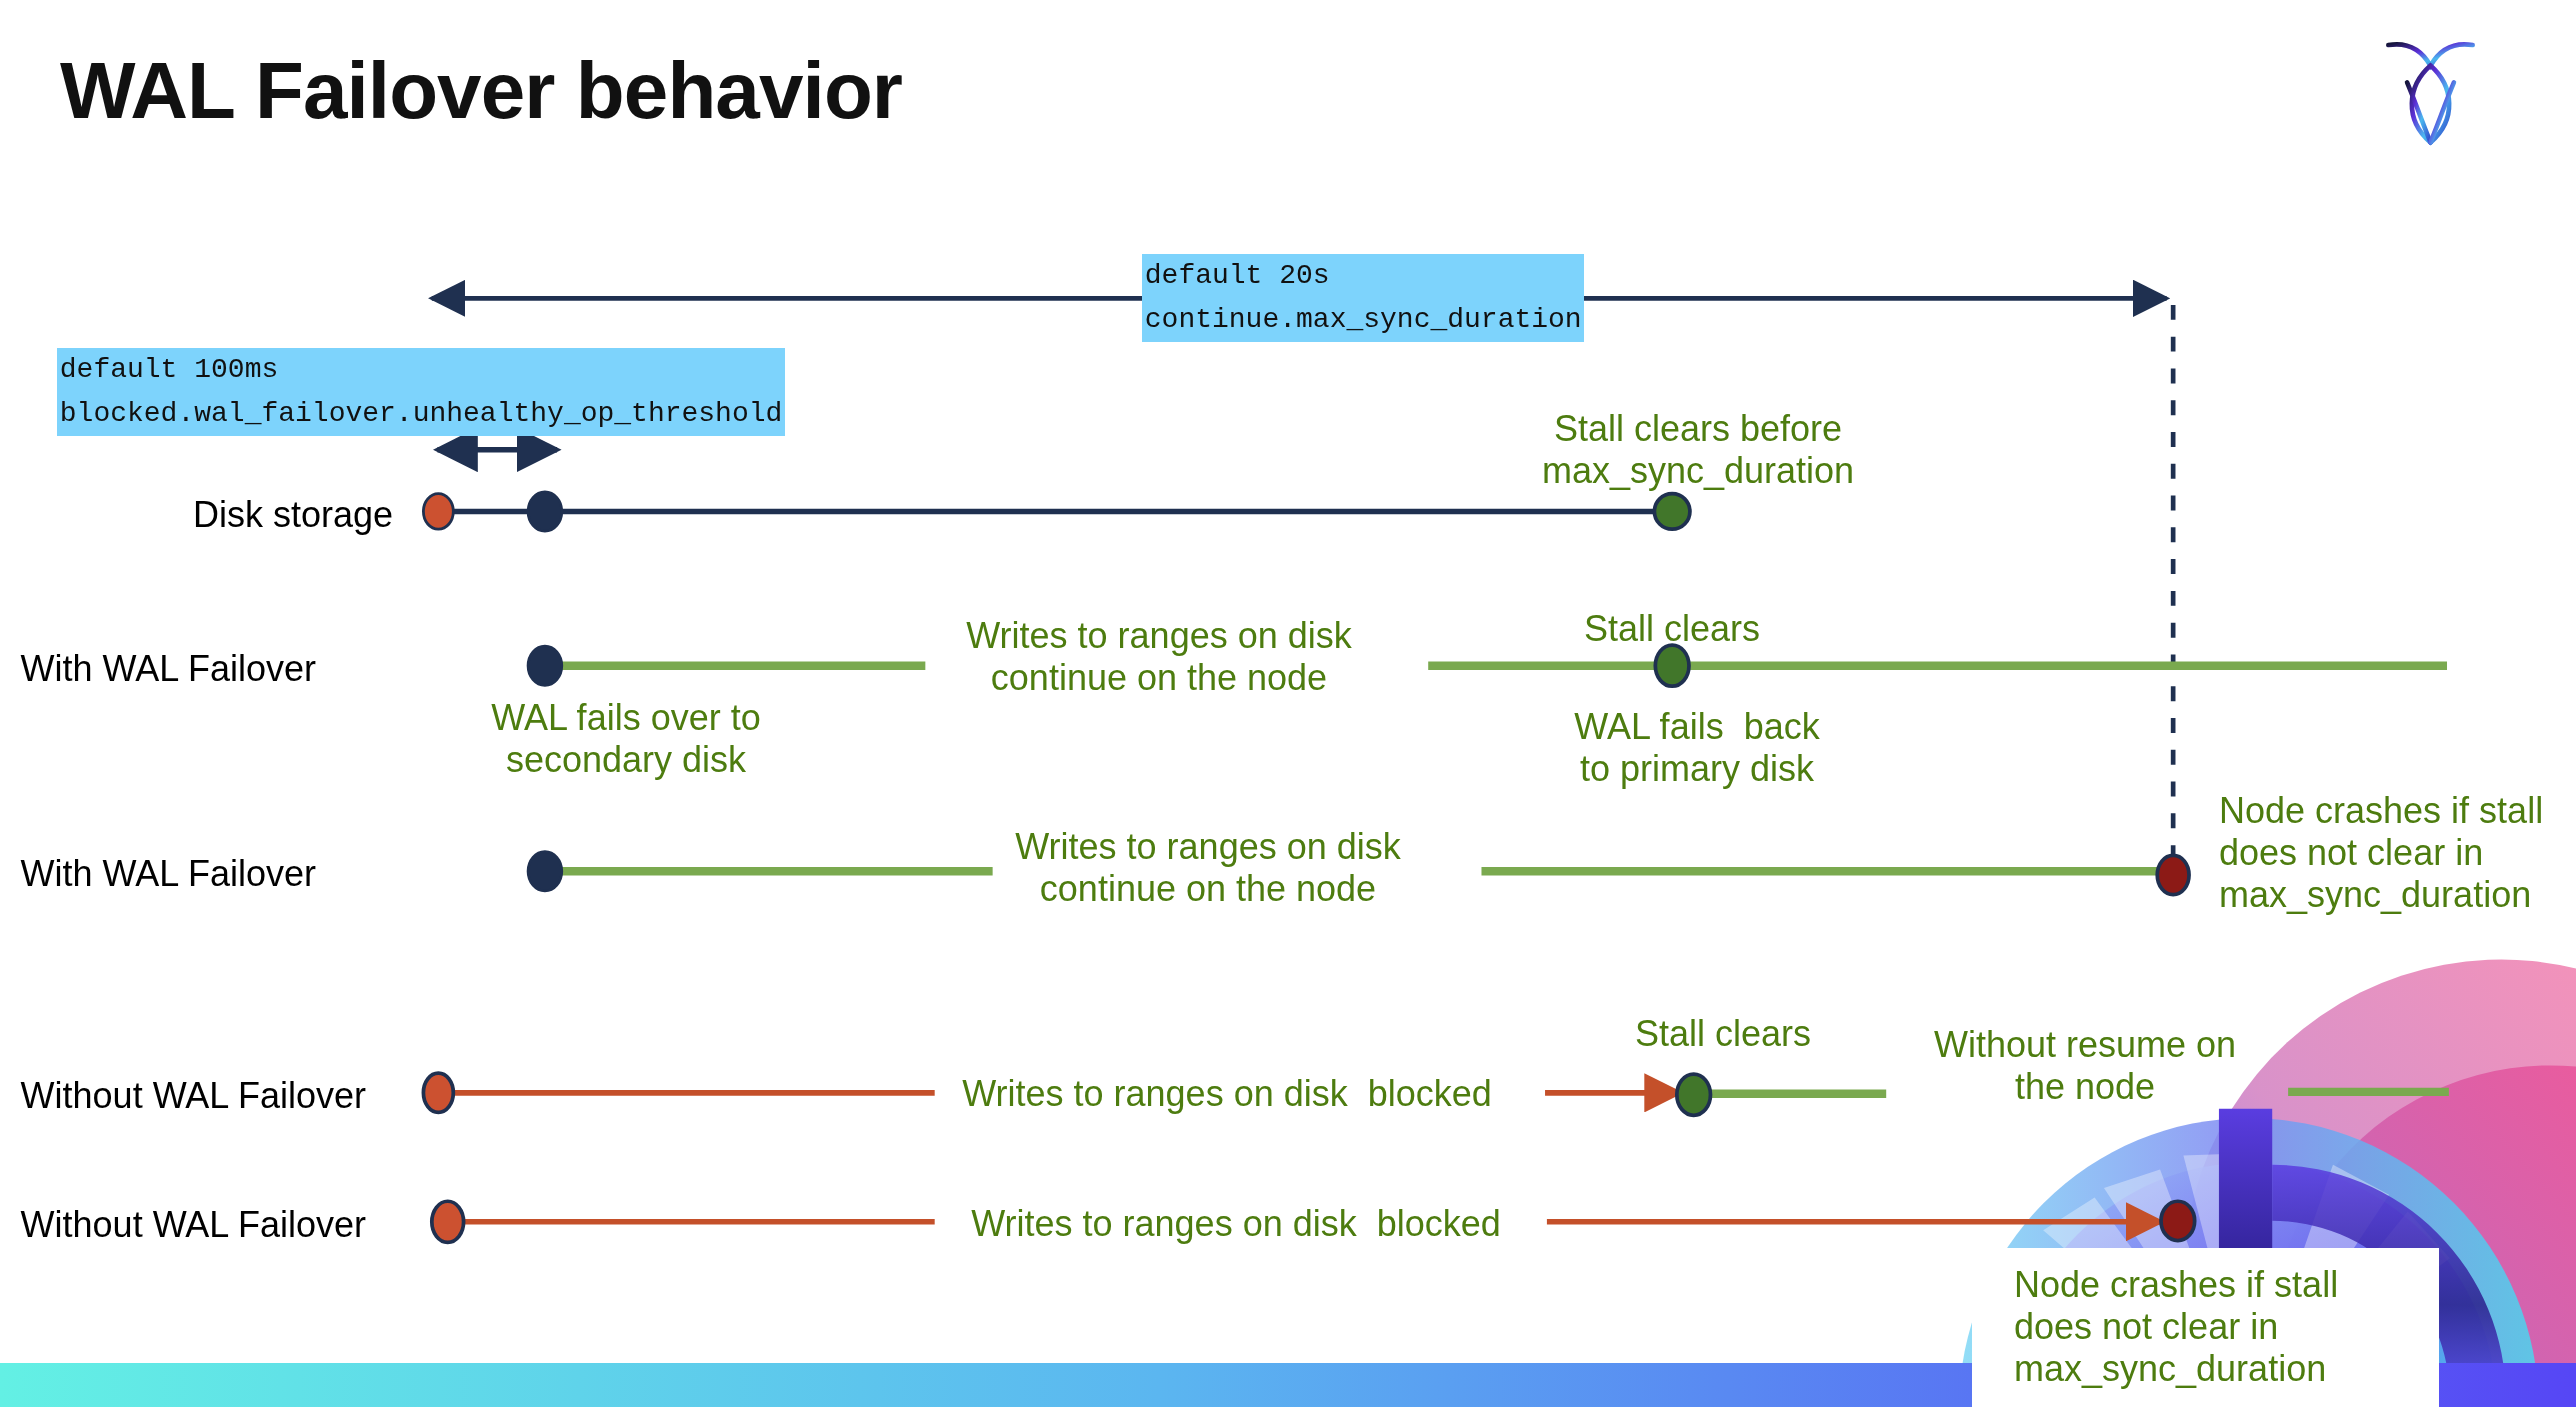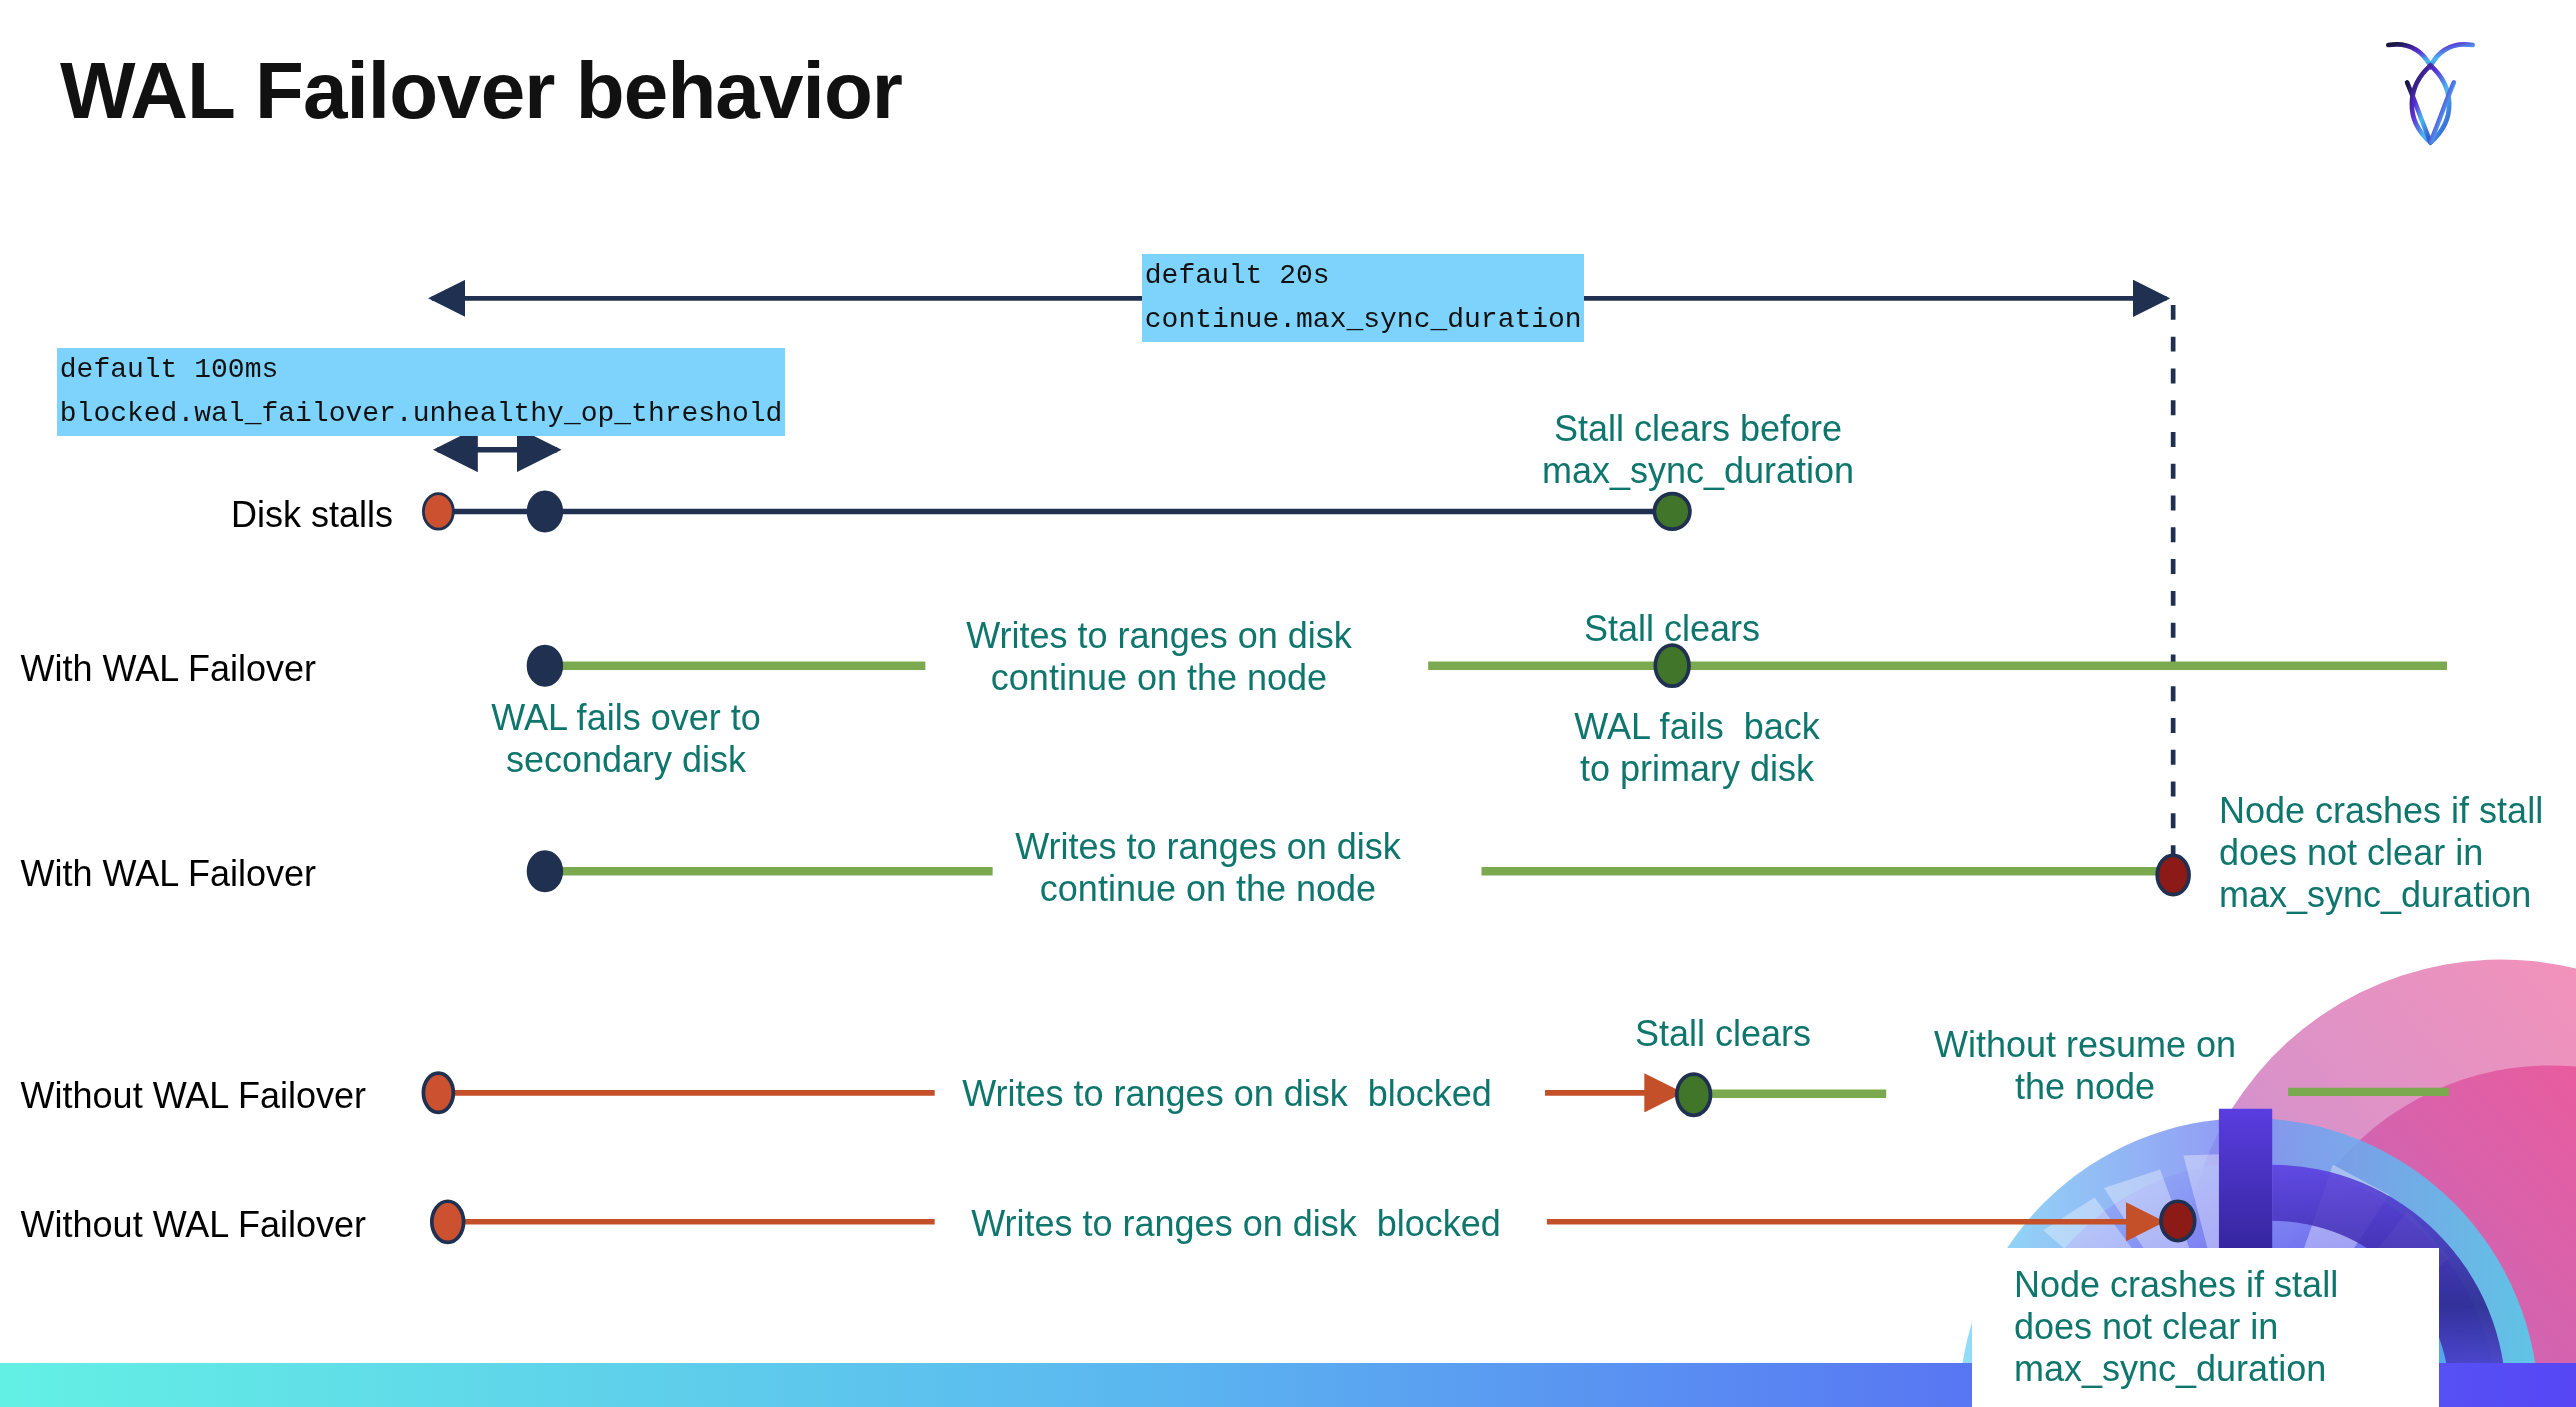--- a/index.html
+++ b/index.html
@@ -76,21 +76,21 @@
   .lbl.center { text-align: center; transform: translateX(-50%); }
   .lbl.right  { text-align: right; }
   .lbl.left   { text-align: left; }
 
   .row-label {
     font-size: 36px;
     color: #000000;
   }
   .ann {
     font-size: 36px;
-    color: #0f766e;
+    color: #4d7c0f;
   }
 
   
   .code-callout {
     position: absolute;
     z-index: 7;
     font-family: "Liberation Mono", monospace;
     font-size: 28px;
     line-height: 1.5;
     color: #111111;
@@ -268,21 +268,21 @@
   <div class="code-callout" style="left:1142px; top:254px;">
     <span class="ln">default 20s</span>
     <span class="ln">continue.max_sync_duration</span>
   </div>
 
   <div class="code-callout" style="left:37px; top:348px;margin-left:20px;">
     <span class="ln">default 100ms</span>
     <span class="ln">blocked.wal_failover.unhealthy_op_threshold</span>
   </div>
 
-  <div class="lbl row-label right" style="left:0px; top:494px; width:393px;">Disk stalls</div>
+  <div class="lbl row-label right" style="left:0px; top:494px; width:393px;">Disk storage</div>
   <div class="lbl ann center" style="left:1698px; top:408px; width:486px;">Stall clears before
 max_sync_duration</div>
 
   <div class="lbl row-label left" style="left:20.6px; top:648px; width:402px;">With WAL Failover</div>
   <div class="lbl ann center" style="left:626px; top:697px; width:449px;">WAL fails over to
 secondary disk</div>
   <div class="lbl ann center" style="left:1159px; top:615px; width:486px;">Writes to ranges on disk
 continue on the node</div>
   <div class="lbl ann center" style="left:1672px; top:608px; width:393px;">Stall clears</div>
   <div class="lbl ann center" style="left:1697px; top:706px; width:430px;">WAL fails  back

